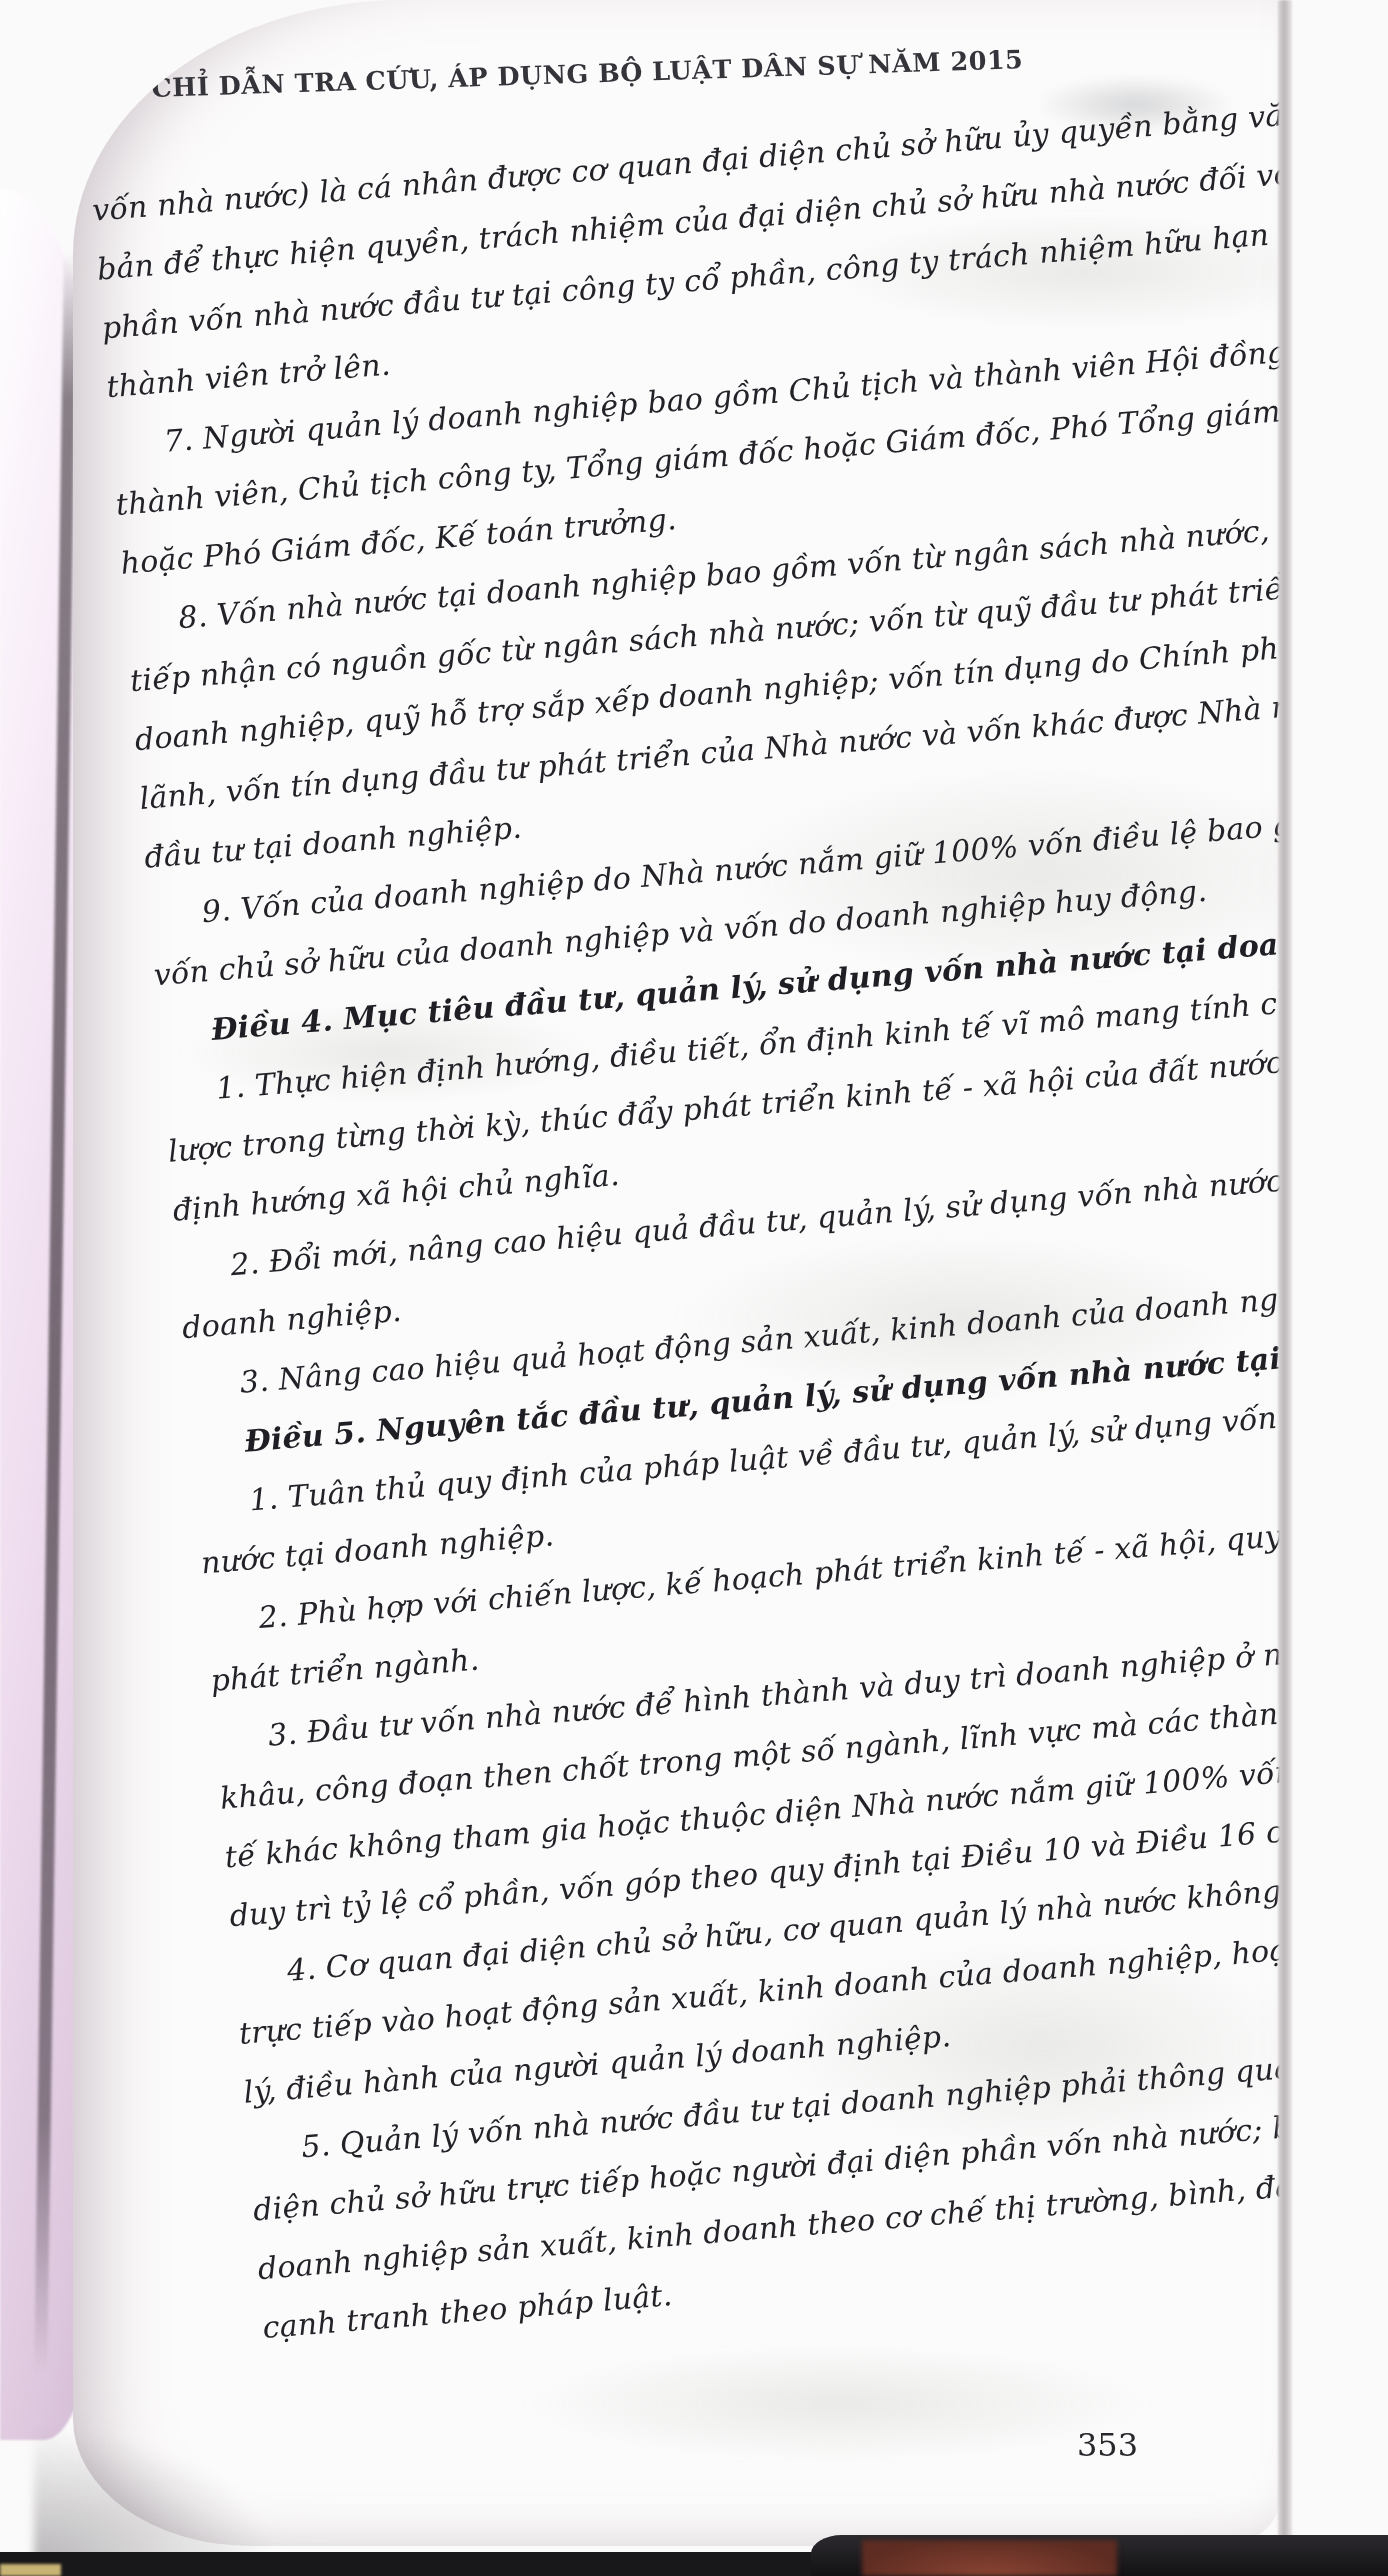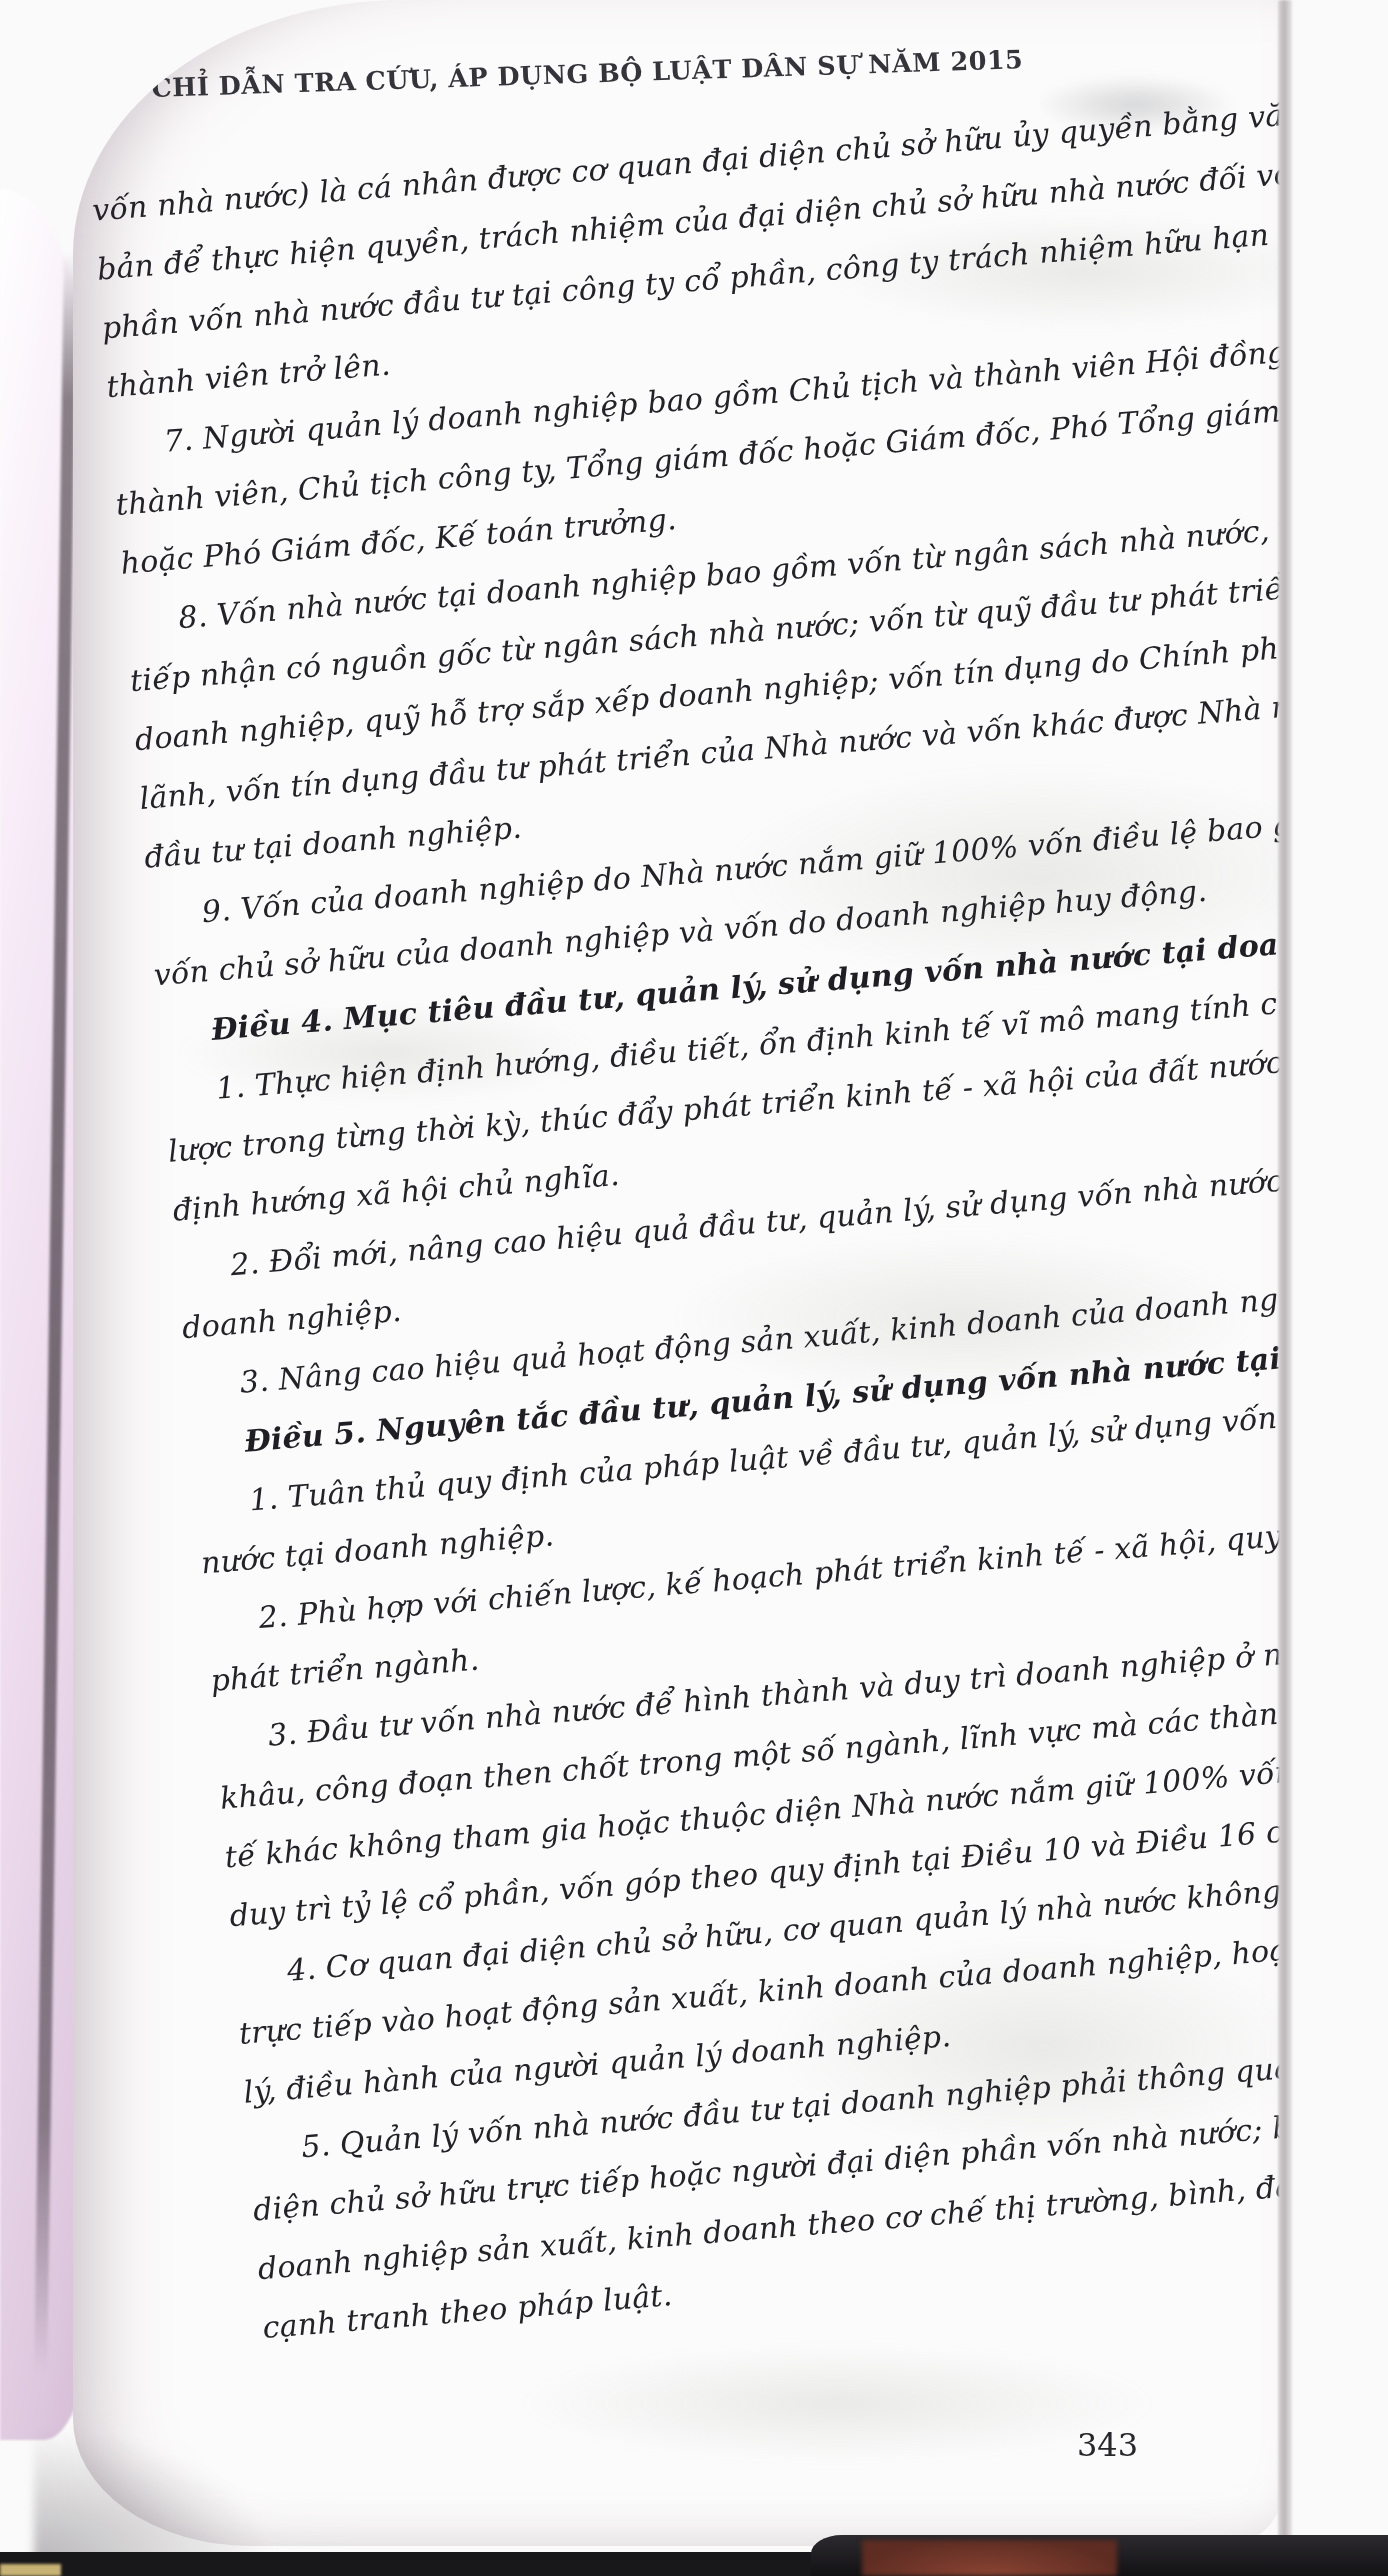--- a/index.html
+++ b/index.html
@@ -113,21 +113,21 @@
         <div class="line body">duy trì tỷ lệ cổ phần, vốn góp theo quy định tại Điều 10 và Điều 16 của Luật này.</div>
         <div class="line body indent">4. Cơ quan đại diện chủ sở hữu, cơ quan quản lý nhà nước không can thiệp</div>
         <div class="line body">trực tiếp vào hoạt động sản xuất, kinh doanh của doanh nghiệp, hoạt động quản</div>
         <div class="line body">lý, điều hành của người quản lý doanh nghiệp.</div>
         <div class="line body indent">5. Quản lý vốn nhà nước đầu tư tại doanh nghiệp phải thông qua người đại</div>
         <div class="line body">diện chủ sở hữu trực tiếp hoặc người đại diện phần vốn nhà nước; bảo đảm</div>
         <div class="line body">doanh nghiệp sản xuất, kinh doanh theo cơ chế thị trường, bình, đẳng, hợp tác và</div>
         <div class="line body">cạnh tranh theo pháp luật.</div>
       </div>
 
-    <div class="pagenum">343</div>
+    <div class="pagenum">353</div>
   </div>
 
   <div class="page-right-edge"></div>
   <div class="curl"></div>
 
   <div class="table-band"></div>
   <div class="table-right"></div>
   <div class="table-brown"></div>
   <div class="table-gold"></div>
 

